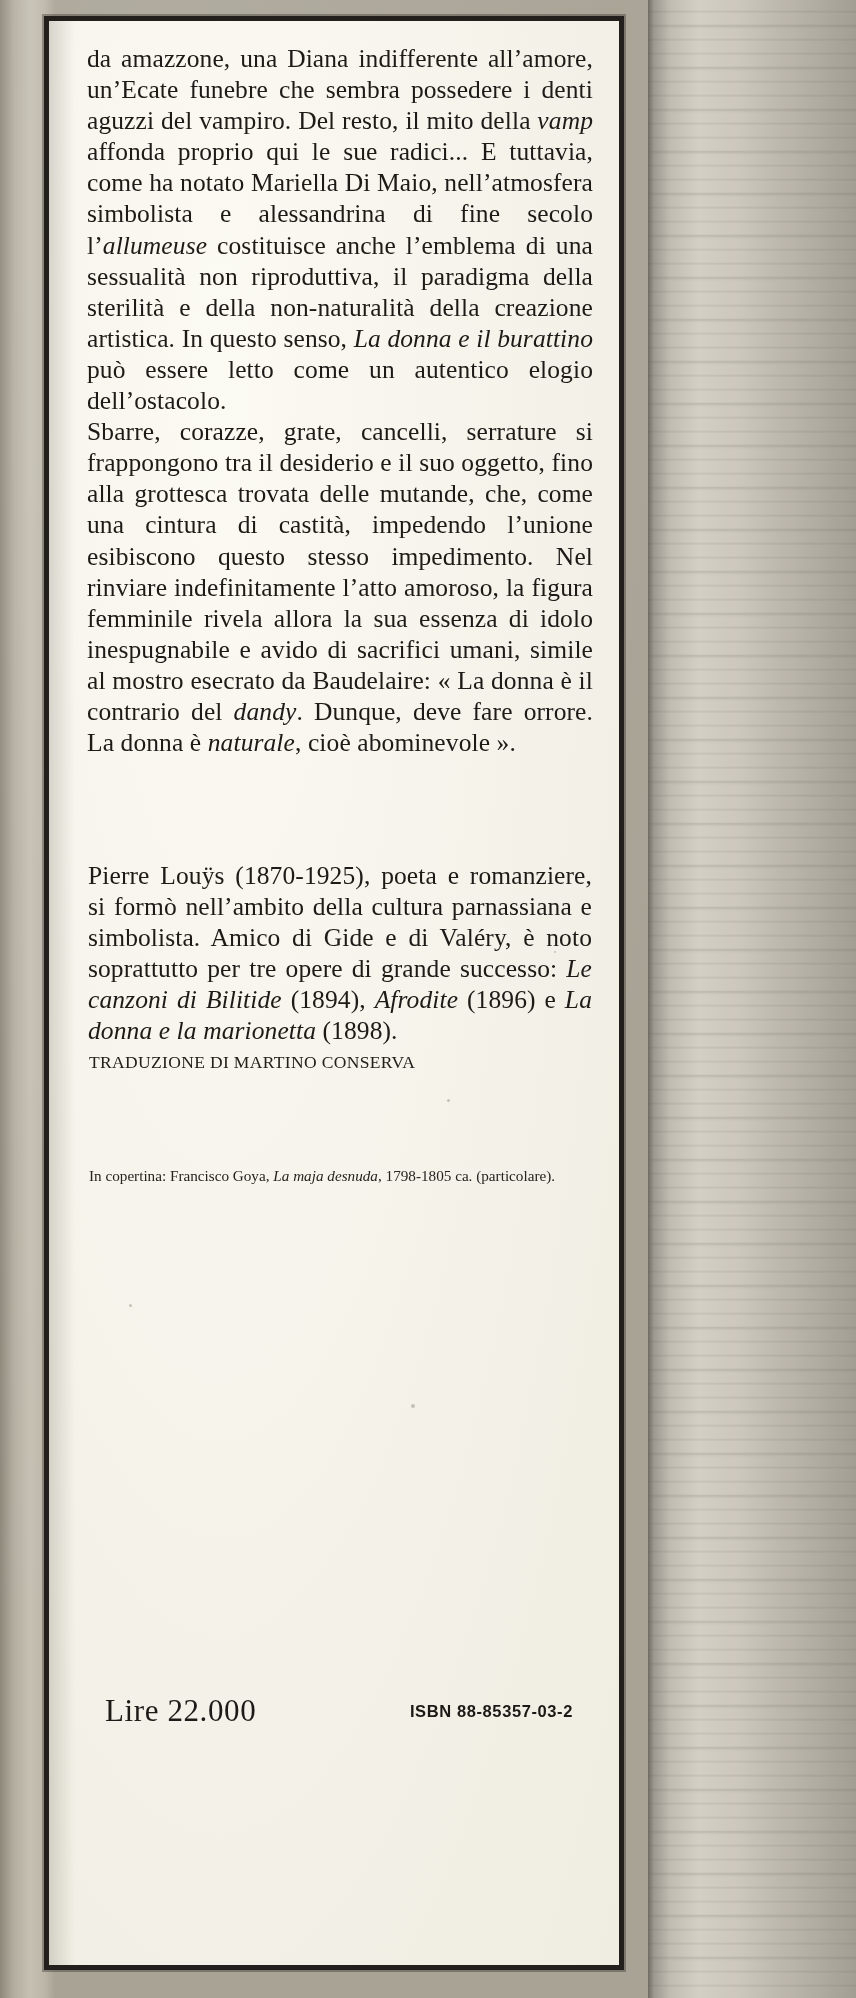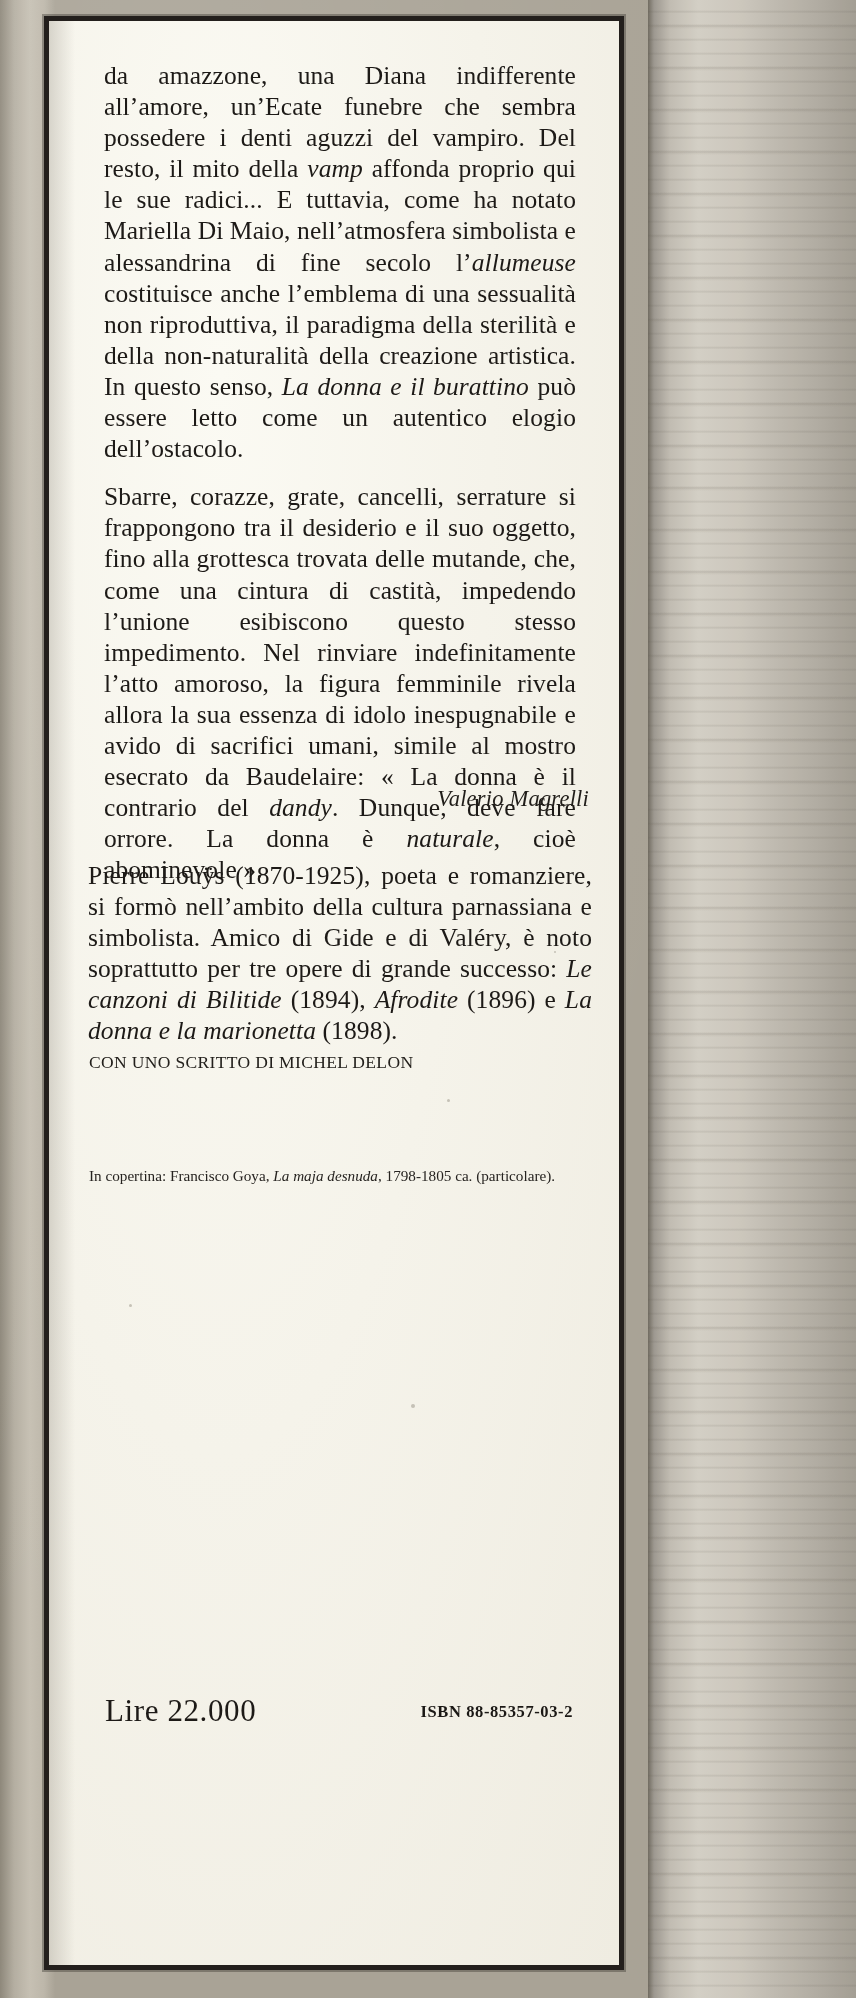--- a/index.html
+++ b/index.html
@@ -102,21 +102,21 @@
     top: 22px;
     left: 0;
     right: 0;
     font-size: 25.5px;
     line-height: 31.1px;
     color: #1d1a17;
     text-align: justify;
     text-justify: inter-word;
     letter-spacing: 0.1px;
   }
-  .blurb p { margin: 17px; }
+  .blurb p { margin: 0; }
   .blurb i { font-style: italic; }
 
   .signature {
     position: absolute;
     top: 765px;
     left: 0;
     right: 4px;
     text-align: right;
     font-style: italic;
     font-size: 22.5px;
@@ -193,21 +193,21 @@
     letter-spacing: 0.6px;
   }
   .isbn {
     position: absolute;
     right: 14px;
     top: 9px;
     font-size: 16.5px;
     font-weight: bold;
     color: #1b1815;
     letter-spacing: 0.6px;
-    font-family: Liberation Serif, serif;
+    font-family: Liberation Sans, sans-serif;
   }
 
   
   .speck {
     position: absolute;
     background: rgba(120,112,100,0.38);
     border-radius: 50%;
     pointer-events: none;
   }
 </style>
@@ -227,30 +227,27 @@
       <div class="speck" style="left:505px; top:930px;  width:2px;  height:2px;"></div>
 
       <div class="content">
 
         <div class="blurb">
           <p><span>da amazzone, una Diana indifferente all’amore, un’Ecate funebre che sembra possedere i denti aguzzi del vampiro. Del resto, il mito della </span><i>vamp</i><span> affonda proprio qui le sue radici... E tuttavia, come ha notato Mariella Di Maio, nell’atmosfera simbolista e alessandrina di fine secolo l’</span><i>allumeuse</i><span> costituisce anche l’emblema di una sessualità non riproduttiva, il paradigma della sterilità e della non-naturalità della creazione artistica. In questo senso, </span><i>La donna e il burattino</i><span> può essere letto come un autentico elogio dell’ostacolo.</span></p>
 
           <p><span>Sbarre, corazze, grate, cancelli, serrature si frappongono tra il desiderio e il suo oggetto, fino alla grottesca trovata delle mutande, che, come una cintura di castità, impedendo l’unione esibiscono questo stesso impedimento. Nel rinviare indefinitamente l’atto amoroso, la figura femminile rivela allora la sua essenza di idolo inespugnabile e avido di sacrifici umani, simile al mostro esecrato da Baudelaire: « La donna è il contrario del </span><i>dandy</i><span>. Dunque, deve fare orrore. La donna è </span><i>naturale</i><span>, cioè abominevole ».</span></p>
         </div>
 
-        <div class="signature">
-          <span>Valerio Magrelli</span>
-        </div>
 
         <div class="bio">
           <p><span>Pierre Louÿs (1870-1925), poeta e romanziere, si formò nell’ambito della cultura parnassiana e simbolista. Amico di Gide e di Valéry, è noto soprattutto per tre opere di grande successo: </span><i>Le canzoni di Bilitide</i><span> (1894), </span><i>Afrodite</i><span> (1896) e </span><i>La donna e la marionetta</i><span> (1898).</span></p>
         </div>
 
         <div class="credits">
-          <div>CON UNO SCRITTO DI MICHEL DELON</div>
+          <div>TRADUZIONE DI MARTINO CONSERVA</div>
         </div>
 
         <div class="cover-note"><span>In copertina: Francisco Goya, </span><i>La maja desnuda</i><span>, 1798-1805 ca. (particolare).</span></div>
 
 
         <div class="bottom-row">
           <div class="price">Lire 22.000</div>
           <div class="isbn">ISBN 88-85357-03-2</div>
         </div>
 

